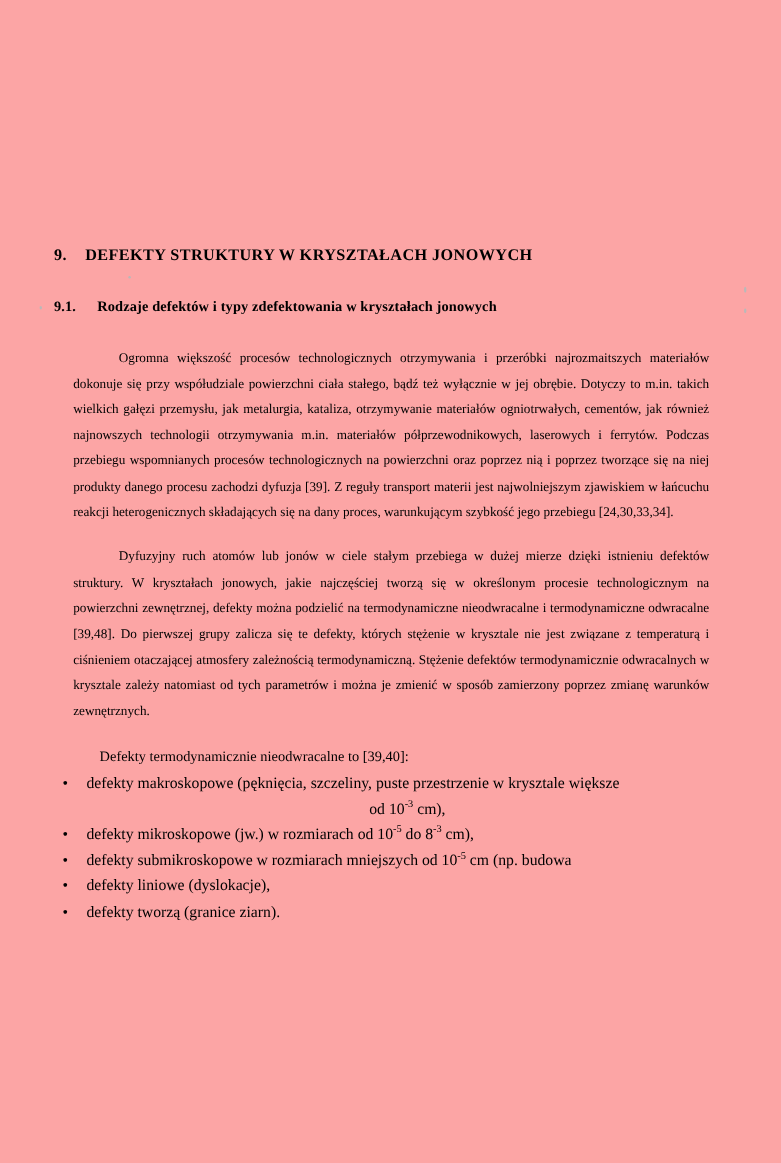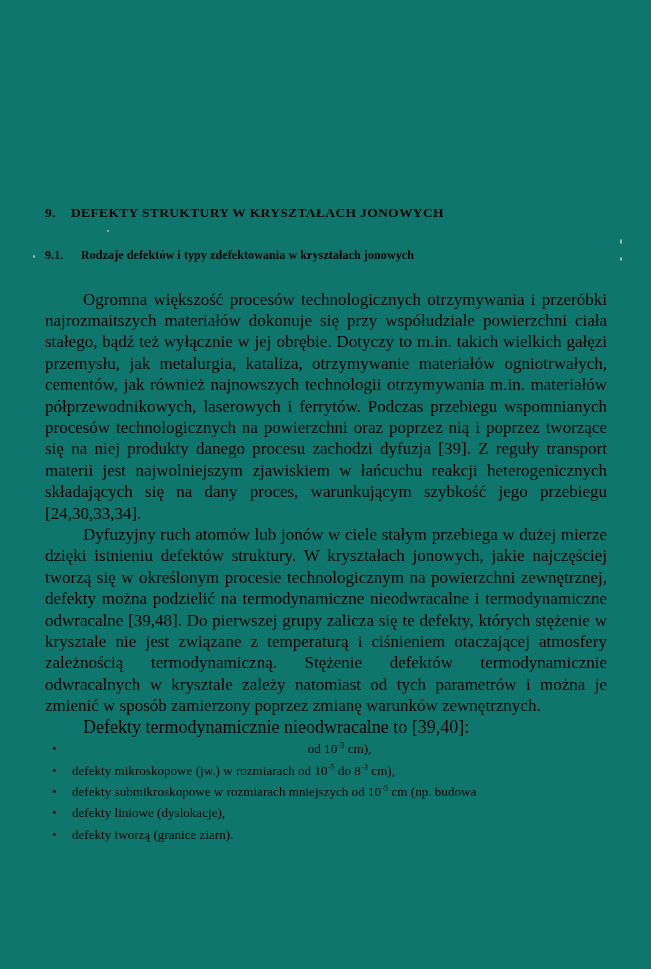--- a/index.html
+++ b/index.html
@@ -14,21 +14,21 @@
     overflow: hidden;
     font-family: "Liberation Serif", "DejaVu Serif", serif;
     color: #000000;
     -webkit-font-smoothing: antialiased;
   }
 
   .page {
     position: relative;
     width: 651px;
     height: 969px;
-    background: #0f766e;
+    background: #fca5a5;
     box-sizing: border-box;
   }
 
   
   .speckle {
     position: absolute;
     background: #b9b9b9;
     border-radius: 50%;
   }
   .speckle.s1 { left: 107px; top: 230px; width: 2px; height: 2px; }
@@ -57,31 +57,31 @@
     font-size: 12px;
     font-weight: bold;
     letter-spacing: 0.1px;
     margin: 0 0 26px 0;
     line-height: 1.2;
     white-space: nowrap;
   }
   h2.section-heading .num { display: inline-block; width: 36px; }
 
   p.body-par {
-    font-size: 17px;
+    font-size: 11px;
     line-height: 21.4px;
-    margin: 0;
+    margin: 16px;
     text-align: justify;
     text-justify: inter-word;
     hyphens: none;
   }
   p.body-par.indent { text-indent: 38px; }
 
   .list-lead {
-    font-size: 18px;
+    font-size: 12px;
     line-height: 21.4px;
     margin: 0;
     text-indent: 38px;
   }
 
   ul.defect-list {
     list-style: none;
     margin: 0;
     padding: 0;
   }
@@ -132,21 +132,21 @@
 
     <p class="body-par indent">Ogromna większość procesów technologicznych otrzymywania i przeróbki najrozmaitszych materiałów dokonuje się przy współudziale powierzchni ciała stałego, bądź też wyłącznie w jej obrębie. Dotyczy to m.in. takich wielkich gałęzi przemysłu, jak metalurgia, kataliza, otrzymywanie materiałów ogniotrwałych, cementów, jak również najnowszych technologii otrzymywania m.in. materiałów półprzewodnikowych, laserowych i ferrytów. Podczas przebiegu wspomnianych procesów technologicznych na powierzchni oraz poprzez nią i poprzez tworzące się na niej produkty danego procesu zachodzi dyfuzja [39]. Z reguły transport materii jest najwolniejszym zjawiskiem w łańcuchu reakcji heterogenicznych składających się na dany proces, warunkującym szybkość jego przebiegu [24,30,33,34].</p>
 
     <p class="body-par indent">Dyfuzyjny ruch atomów lub jonów w ciele stałym przebiega w dużej mierze dzięki istnieniu defektów struktury. W kryształach jonowych, jakie najczęściej tworzą się w określonym procesie technologicznym na powierzchni zewnętrznej, defekty można podzielić na termodynamiczne nieodwracalne i termodynamiczne odwracalne [39,48]. Do pierwszej grupy zalicza się te defekty, których stężenie w krysztale nie jest związane z temperaturą i ciśnieniem otaczającej atmosfery zależnością termodynamiczną. Stężenie defektów termodynamicznie odwracalnych w krysztale zależy natomiast od tych parametrów i można je zmienić w sposób zamierzony poprzez zmianę warunków zewnętrznych.</p>
 
     <p class="list-lead">Defekty termodynamicznie nieodwracalne to [39,40]:</p>
 
     <ul class="defect-list">
 
       <li>
-        <span class="bullet">•</span>
+        <span class="bullet">•</span><span>defekty makroskopowe (pęknięcia, szczeliny, puste przestrzenie w krysztale większe</span>
         <span class="cont"><span>od 10</span><sup>-3</sup><span> cm),</span></span>
       </li>
 
       <li class="nojustify">
         <span class="bullet">•</span><span>defekty mikroskopowe (jw.) w rozmiarach od 10</span><sup>-5</sup><span> do 8</span><sup>-3</sup><span> cm),</span>
       </li>
 
       <li>
         <span class="bullet">•</span><span>defekty submikroskopowe w rozmiarach mniejszych od 10</span><sup>-5</sup><span> cm (np. budowa</span>
       </li>

